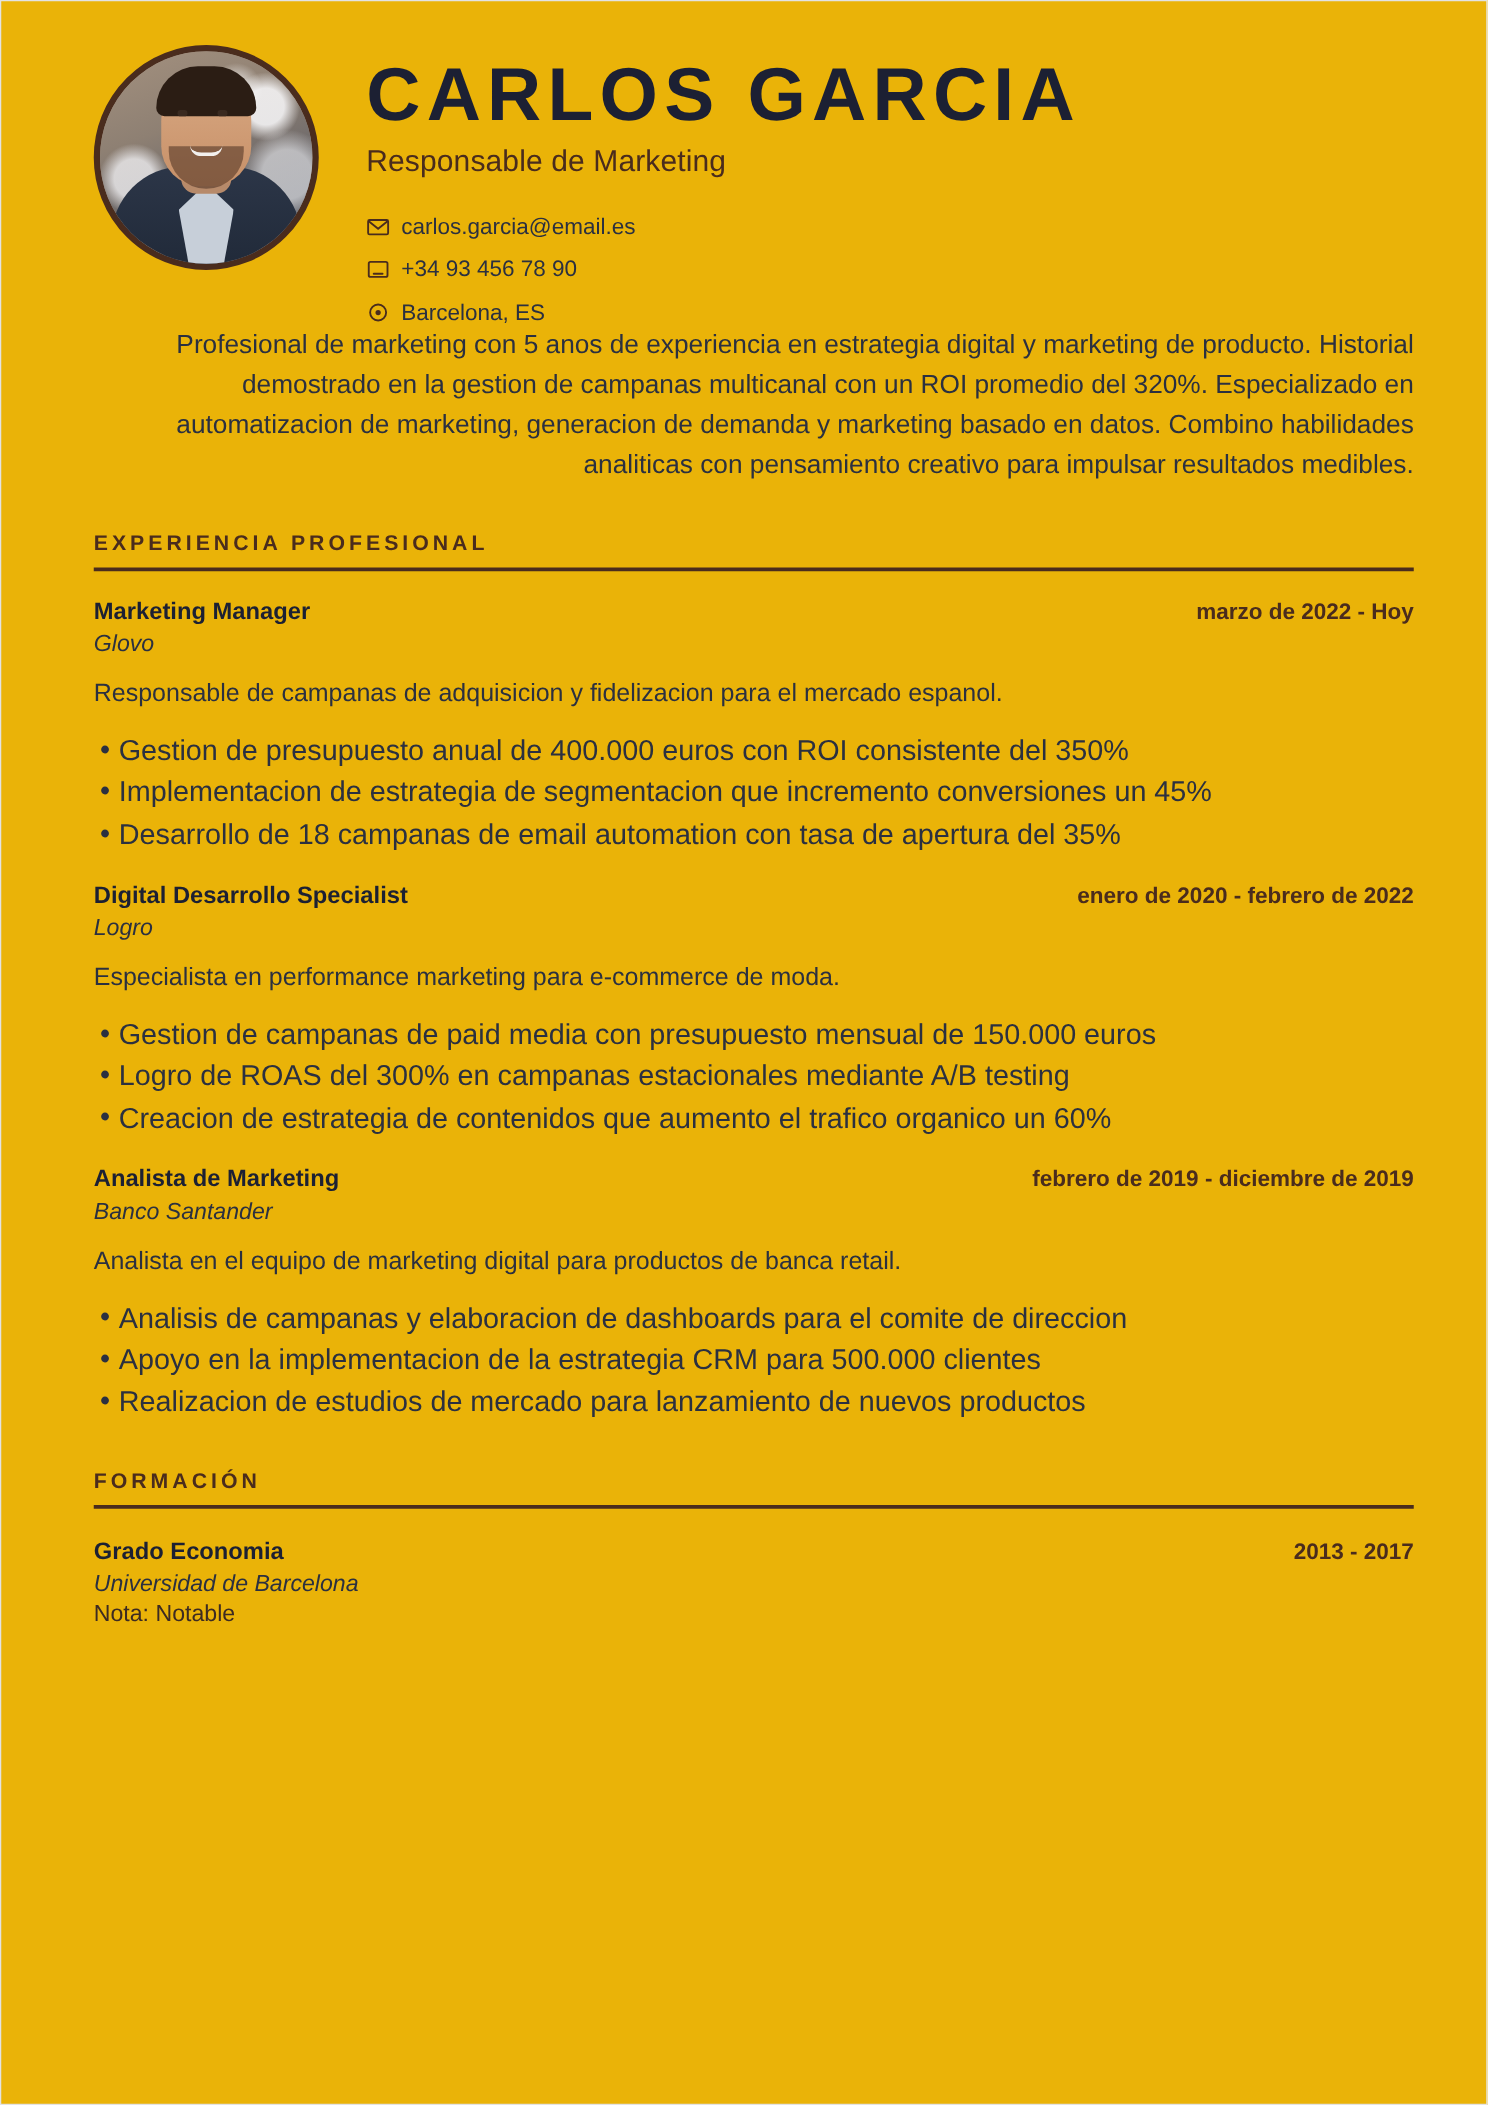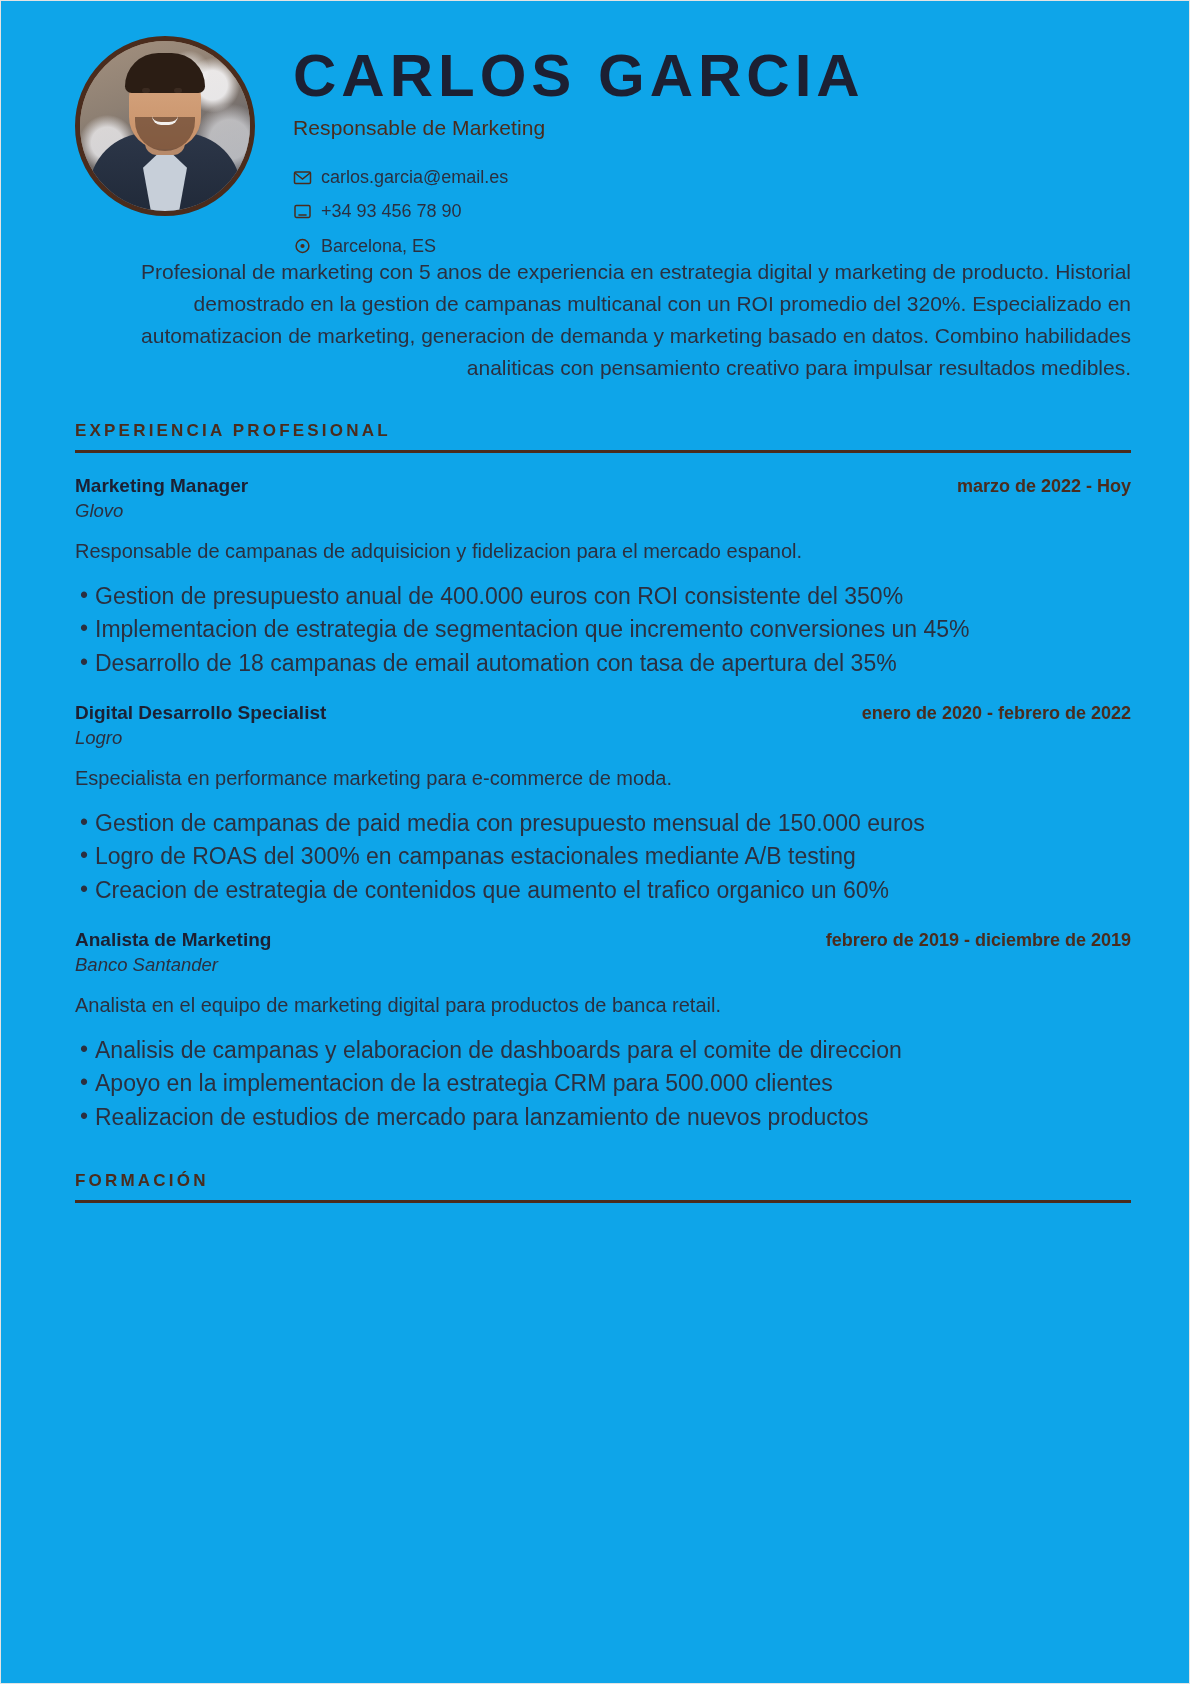--- a/index.html
+++ b/index.html
@@ -13,21 +13,21 @@
     height: 1684px;
     font-family: "Liberation Sans", sans-serif;
     color: #2b3040;
     overflow: hidden;
   }
 
   .page {
     position: relative;
     width: 1190px;
     height: 1684px;
-    background: #0ea5e9;
+    background: #eab308;
     border: 1px solid #e3e3e3;
     padding: 0;
   }
 
   .inner {
     padding: 30px 58px 0 74px;
   }
 
   
   .header {
@@ -154,21 +154,21 @@
     font-size: 60px;
     font-weight: bold;
     letter-spacing: 5px;
     line-height: 1.06;
     color: #1c2033;
     margin: 13px 0 0 0;
     white-space: nowrap;
   }
 
   .role {
-    font-size: 21px;
+    font-size: 24px;
     color: #4a2c1d;
     margin-top: 8px;
     letter-spacing: 0.1px;
   }
 
   .contacts {
     margin-top: 27px;
   }
   .contact {
     display: flex;
@@ -388,16 +388,24 @@
           <li>Realizacion de estudios de mercado para lanzamiento de nuevos productos</li>
         </ul>
       </div>
     </div>
 
     <div class="section">
       <div class="section-title">FORMACIÓN</div>
       <div class="section-rule"></div>
 
 
+      <div class="edu-entry">
+        <div class="entry-head">
+          <div class="entry-title">Grado Economia</div>
+          <div class="entry-date">2013 - 2017</div>
+        </div>
+        <div class="entry-org">Universidad de Barcelona</div>
+        <div class="entry-note">Nota: Notable</div>
+      </div>
     </div>
 
   </div>
 </div>
 
 </body></html>

